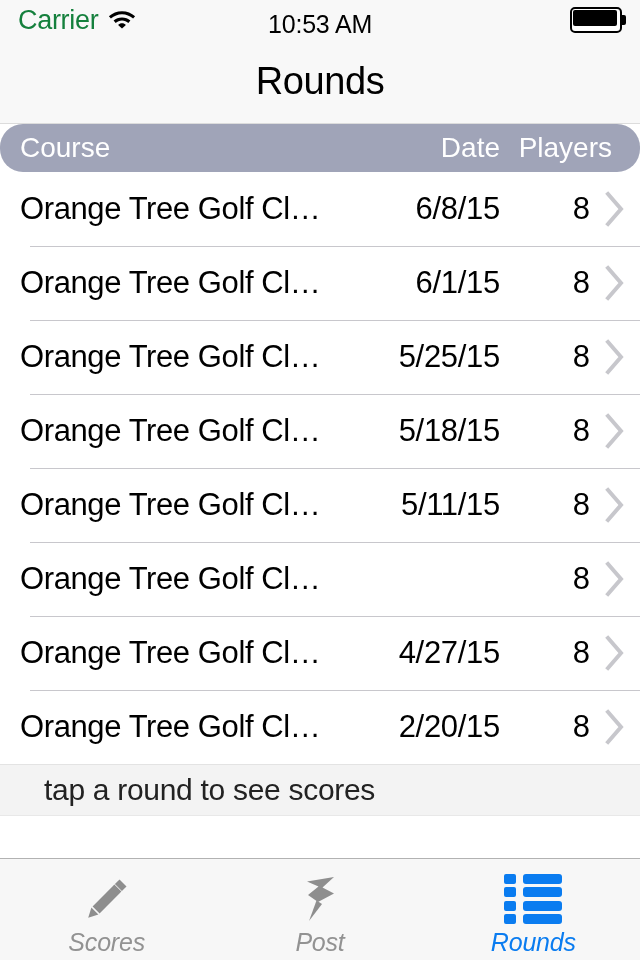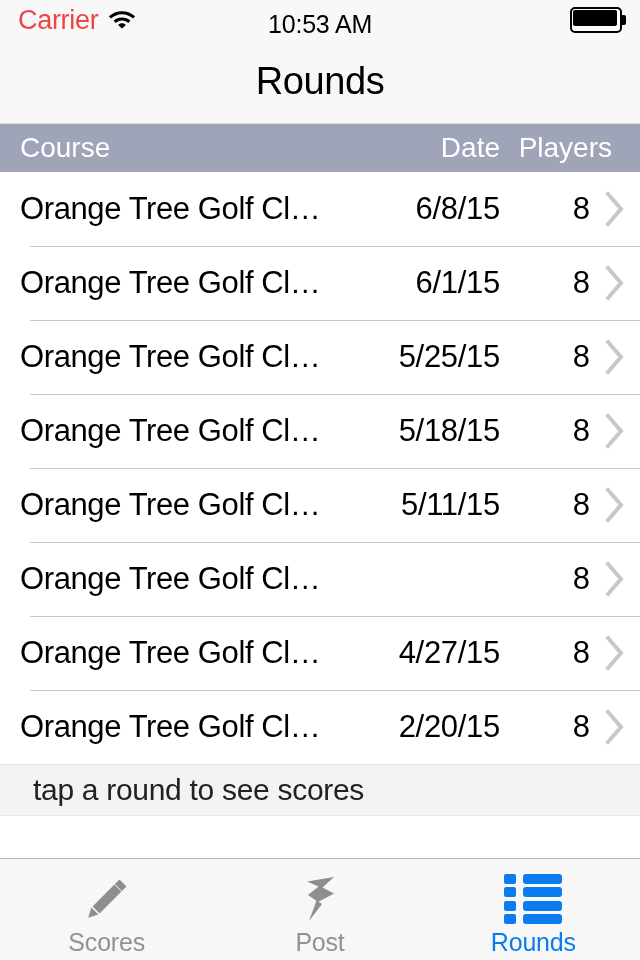--- a/index.html
+++ b/index.html
@@ -15,21 +15,21 @@
   
   .statusbar {
     height:40px; background:#f8f8f8;
     display:flex; align-items:center;
     position:relative;
   }
   .sb-left {
     position:absolute; left:18px; top:0; height:40px;
     display:flex; align-items:center; gap:9px;
   }
-  .sb-carrier { font-size:27px; color:#ef4444; letter-spacing:-0.3px; }
+  .sb-carrier { font-size:27px; color:#15803d; letter-spacing:-0.3px; }
   .wifi-icon { display:block; }
   .sb-time {
     position:absolute; left:0; right:0; top:4px; height:40px;
     display:flex; align-items:center; justify-content:center;
     font-size:25px; color:#000; letter-spacing:-0.2px;
   }
   .sb-right {
     position:absolute; right:14px; top:0; height:40px;
     display:flex; align-items:center;
   }
@@ -52,21 +52,21 @@
     height:84px; background:#f8f8f8;
     display:flex; align-items:center; justify-content:center;
     border-bottom:1px solid #dcdcdc;
   }
   .nav-title { font-size:38px; color:#000; letter-spacing:-0.4px; }
 
   
   .colheader {
     height:48px; background:#a0a4b8;
     display:flex; align-items:center;
-    color:#ffffff; font-size:28px;
+    color:#ffffff; font-size:28px;border-radius:23px;
   }
   .ch-course { padding-left:20px; flex:1; }
   .ch-date   { width:150px; text-align:right; }
   .ch-players{ width:140px; text-align:right; padding-right:28px; }
 
   
   .list { background:#fff; }
   .row {
     height:74px; display:flex; align-items:center;
     position:relative; background:#fff;justify-content:center;
@@ -92,35 +92,36 @@
   .chev { display:block; }
 
   
   .footnote {
     background:#f3f3f3; height:52px;
     display:flex; align-items:center;
     border-top:1px solid #e3e3e3;
     border-bottom:1px solid #e8e8e8;
   }
   .footnote span {
-    padding-left:33px; font-size:30px; color:#222;
+    padding-left:44px; font-size:30px; color:#222;
     letter-spacing:-0.3px;
   }
   .filler { background:#fff; height:42px; }
 
   
   .tabbar {
     position:absolute; left:0; bottom:0; width:640px; height:102px;
     background:#f7f7f7; border-top:1px solid #b2b2b2;
     display:flex;
   }
   .tab {
     flex:1; display:flex; flex-direction:column;
     align-items:center; justify-content:flex-start;
     padding-top:13px;
+    font-style:italic;
   }
   .tab-icon { height:54px; display:flex; align-items:center; justify-content:center; }
   .tab-label { font-size:25px; margin-top:2px; letter-spacing:-0.2px; }
   .tab.inactive .tab-label { color:#929292; }
   .tab.active .tab-label { color:#0a7cf0; }
 
   
   .listicon { width:58px; height:50px; display:flex; flex-direction:column; justify-content:space-between; }
   .li-row { display:flex; align-items:center; gap:7px; height:10px; }
   .li-sq { width:12px; height:10px; background:#0a7cf0; border-radius:2px; }

